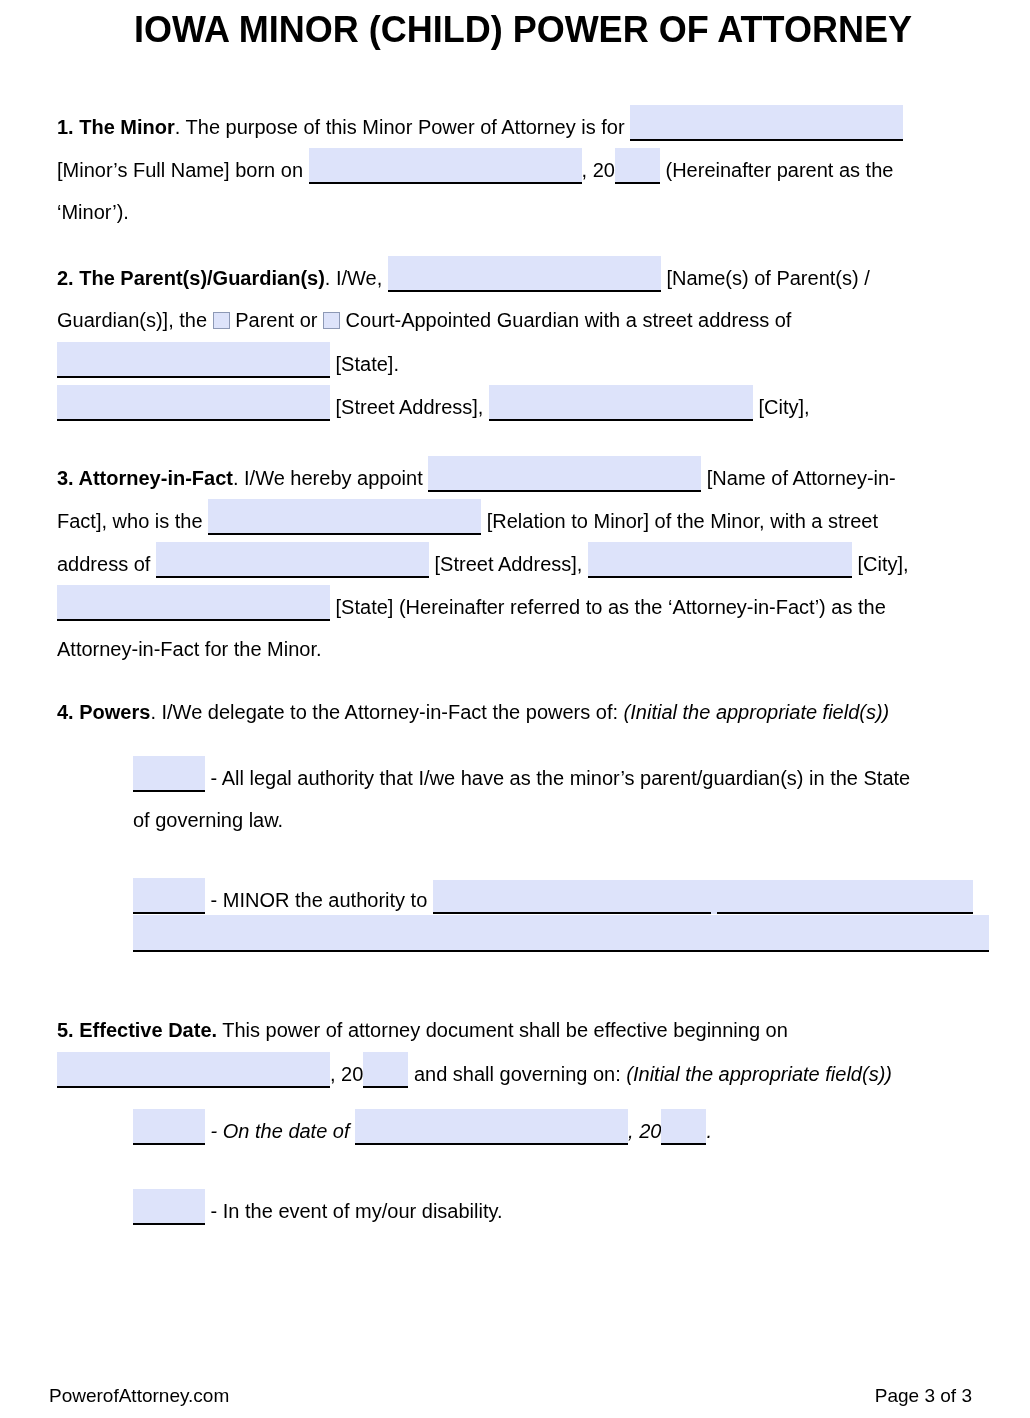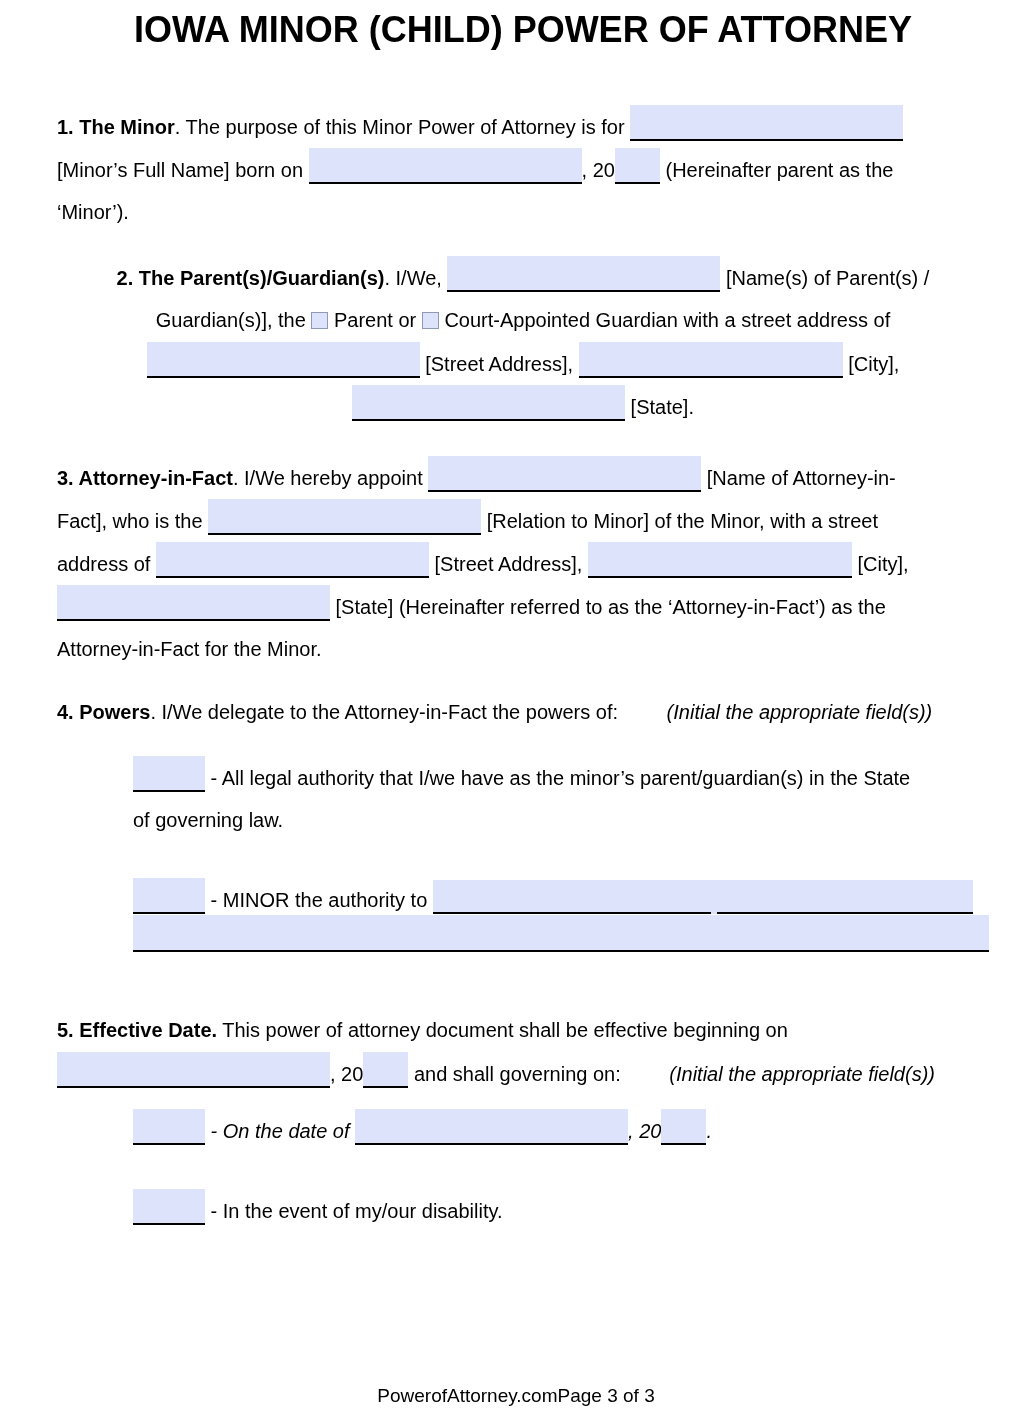--- a/index.html
+++ b/index.html
@@ -20,21 +20,21 @@
     margin: 8px 0 0 0;
     text-align: center;
     font-size: 36px;
     line-height: 44px;
     font-weight: bold;
     letter-spacing: 0;
     white-space: nowrap;
   }
   .line { white-space: nowrap; height: 43px; line-height: 43px; }
   .b { font-weight: bold; }
-  .i { font-style: italic; margin-left: 43px; }
+  .i { font-style: italic; }
   .field {
     display: inline-block;
     height: 34px;
     background: #dde3fa;
     border-bottom: 2px solid #000;
     vertical-align: -7px;
   }
   .f-lg   { width: 273px; }
   .f-city { width: 264px; }
   .f-sm   { width: 45px; }
@@ -64,37 +64,37 @@
   }
   .checkbox {
     display: inline-block;
     width: 15px;
     height: 15px;
     background: #dde3fa;
     border: 1px solid #8d99b5;
     vertical-align: -2px;
   }
   .sec1 { margin-top: 53px; }
-  .sec2 { margin-top: 22px; text-align: center; }
+  .sec2 { margin-top: 22px; }
   .sec3 { margin-top: 28px; }
   .sec4 { margin-top: 20px; }
   .sec5 { margin-top: 57px; }
   .indent { padding-left: 76px; }
   .opt-all  { margin-top: 22px; }
   .opt-only { margin-top: 36px; }
   .s5-opt1 { margin-top: 14px; font-style: italic; }
   .s5-opt2 { margin-top: 37px; }
   .s5-opt3 { margin-top: 37px; }
   .footer {
     position: absolute;
     top: 1385px;
     left: 49px;
-    right: 55px;
+    right: 66px;
     display: flex;
-    justify-content: center;
+    justify-content: space-between;
     font-size: 19px;
     line-height: 22px;
   }
 </style>
 </head>
 <body>
 
 <div class="page">
   <h1 class="title">IOWA MINOR (CHILD) POWER OF ATTORNEY</h1>
 
@@ -102,22 +102,22 @@
 
     <div class="sec1">
       <div class="line"><span class="b">1. The Minor</span><span>. The purpose of this Minor Power of Attorney is for</span> <span class="field f-lg"></span></div>
       <div class="line"><span>[Minor’s Full Name] born on</span> <span class="field f-lg"></span><span>, 20</span><span class="field f-sm"></span> <span>(Hereinafter parent as the</span></div>
       <div class="line"><span>‘Minor’).</span></div>
     </div>
 
     <div class="sec2">
       <div class="line"><span class="b">2. The Parent(s)/Guardian(s)</span><span>. I/We,</span> <span class="field f-lg"></span> <span>[Name(s) of Parent(s) /</span></div>
       <div class="line"><span>Guardian(s)], the</span> <span class="checkbox"></span> <span>Parent or</span> <span class="checkbox"></span> <span>Court-Appointed Guardian with a street address of</span></div>
+      <div class="line"><span class="field f-lg"></span> <span>[State].</span></div>
       <div class="line"><span class="field f-lg"></span> <span>[Street Address],</span> <span class="field f-city"></span> <span>[City],</span></div>
-      <div class="line"><span class="field f-lg"></span> <span>[State].</span></div>
     </div>
 
     <div class="sec3">
       <div class="line"><span class="b">3. Attorney-in-Fact</span><span>. I/We hereby appoint</span> <span class="field f-lg"></span> <span>[Name of Attorney-in-</span></div>
       <div class="line"><span>Fact], who is the</span> <span class="field f-lg"></span> <span>[Relation to Minor] of the Minor, with a street</span></div>
       <div class="line"><span>address of</span> <span class="field f-lg"></span> <span>[Street Address],</span> <span class="field f-city"></span> <span>[City],</span></div>
       <div class="line"><span class="field f-lg"></span> <span>[State] (Hereinafter referred to as the ‘Attorney-in-Fact’) as the</span></div>
       <div class="line"><span>Attorney-in-Fact for the Minor.</span></div>
     </div>
 

